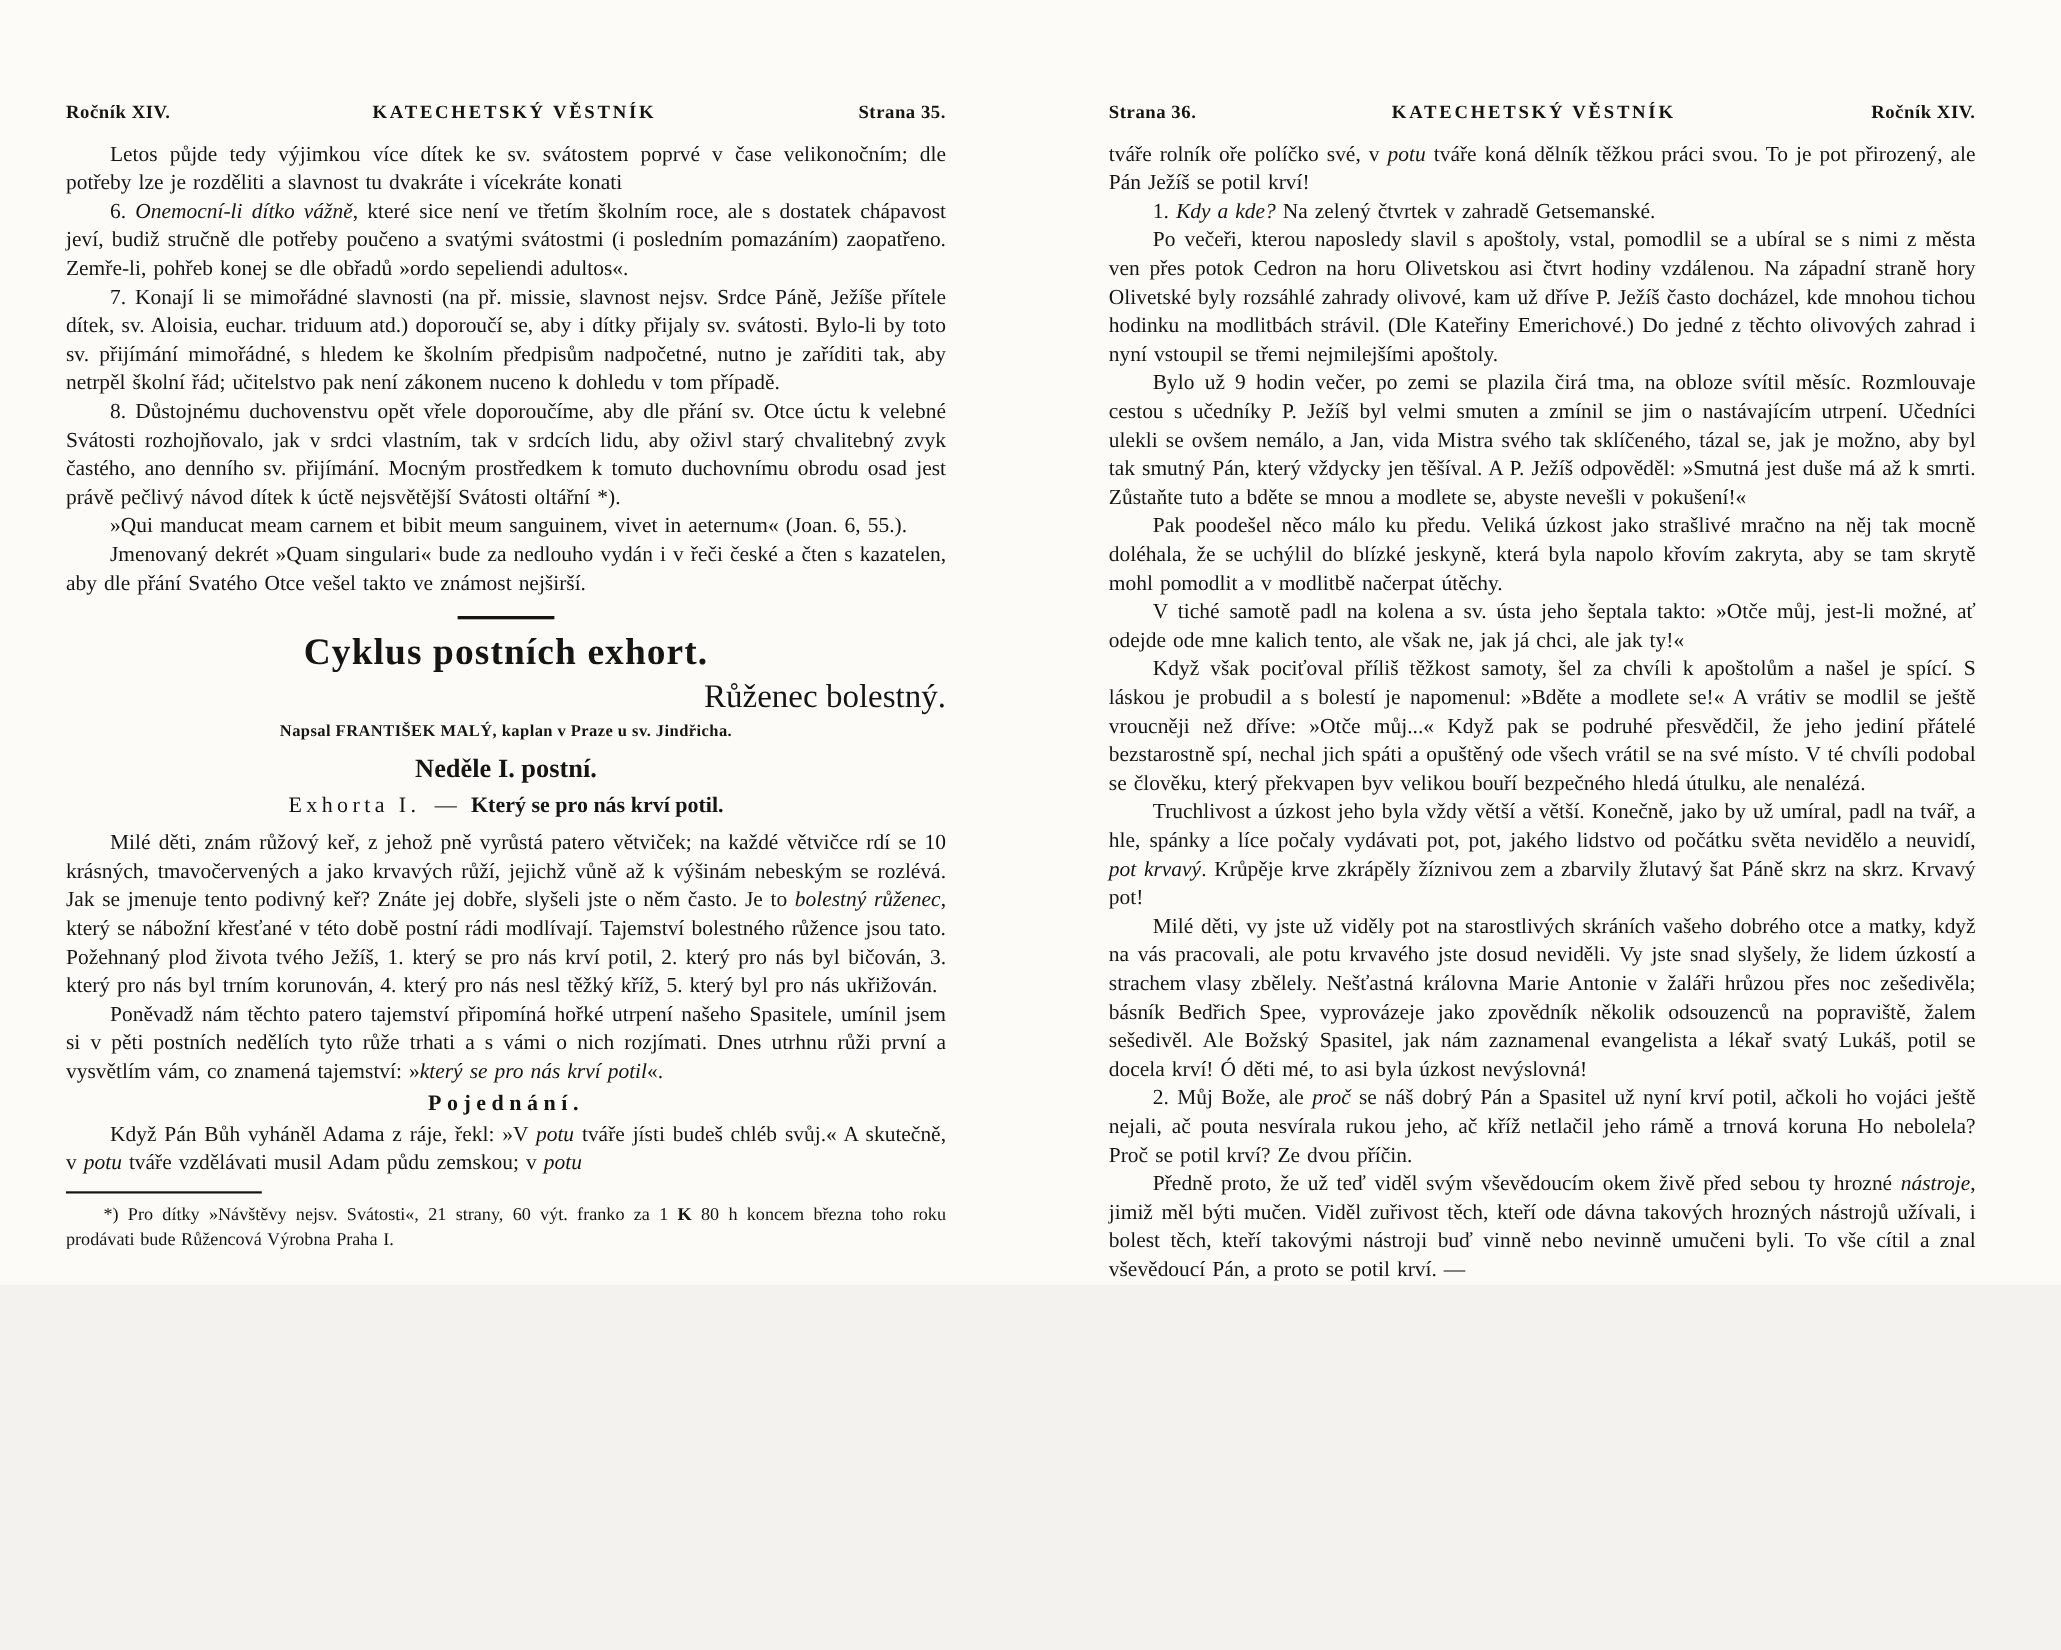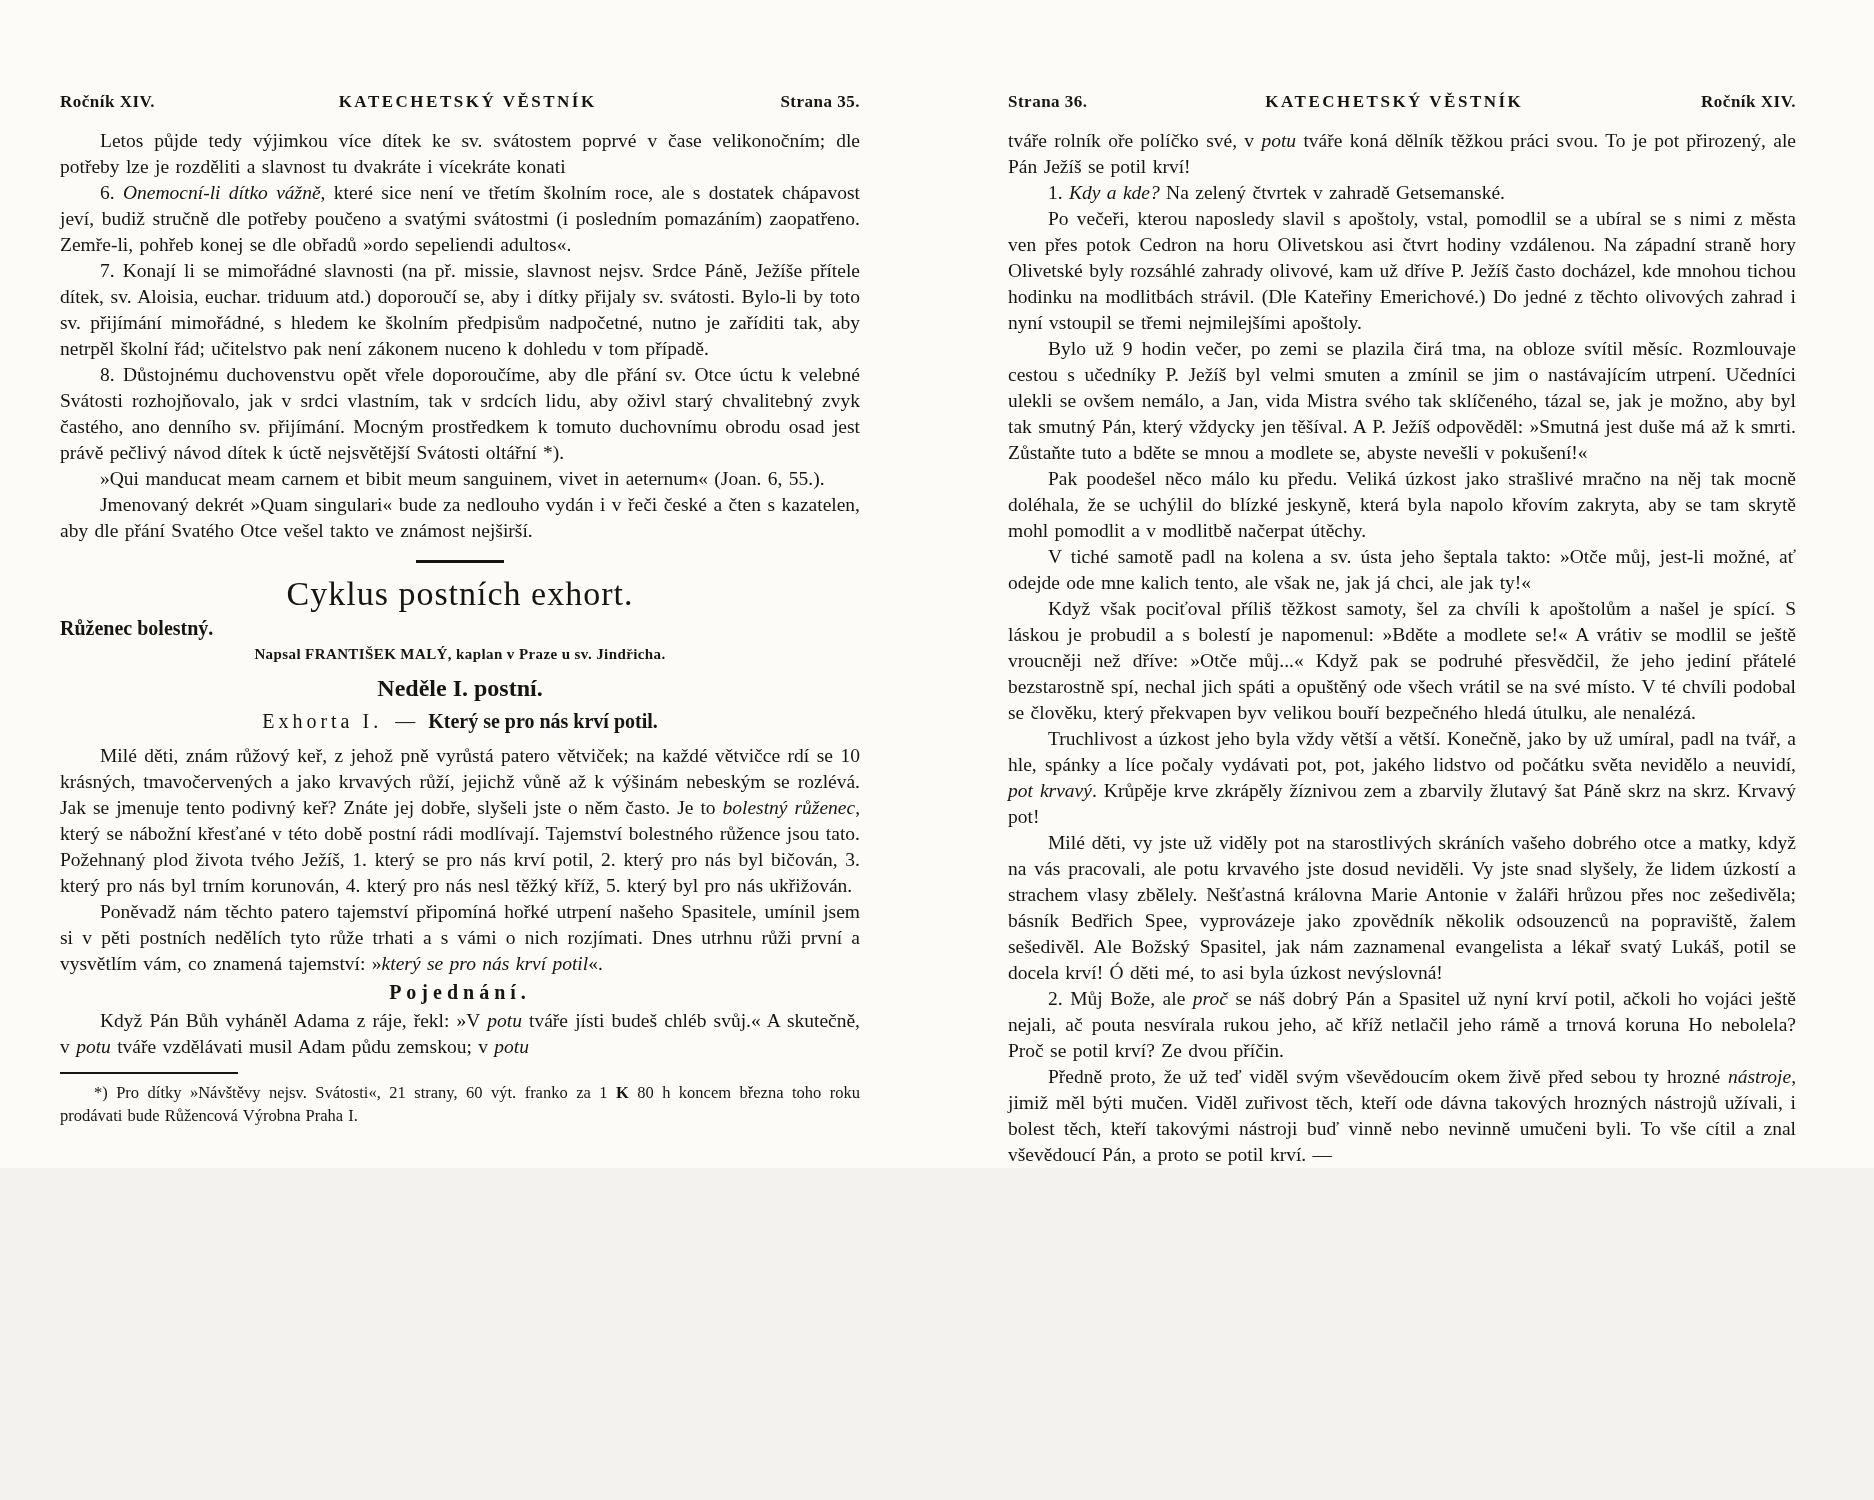--- a/index.html
+++ b/index.html
@@ -34,25 +34,25 @@
   .body-text p.par.noindent{text-indent:0;}
   .it{font-style:italic;}
   .bd{font-weight:bold;}
 
   .rule-divider{
     width:88px;border:0;border-top:3px solid #151413;
     margin:16px auto 12px auto;
   }
   .article-title{
     margin:6px 0 4px 0;text-align:center;
-    font-size:34px;font-weight:normal;letter-spacing:1px;
+    font-size:34px;font-weight:bold;letter-spacing:1px;
   }
   .article-subtitle{
-    margin:2px 0 6px 0;text-align:left;
-    font-size:20px;font-weight:bold;
+    margin:2px 0 6px 0;text-align:right;
+    font-size:30px;font-weight:normal;
   }
   .byline{
     text-align:center;font-size:15px;font-weight:bold;
     letter-spacing:0.4px;margin:0 0 12px 0;
   }
   .chapter-heading{
     margin:6px 0 8px 0;text-align:center;
     font-size:24px;font-weight:bold;
   }
   .exhorta-line{

